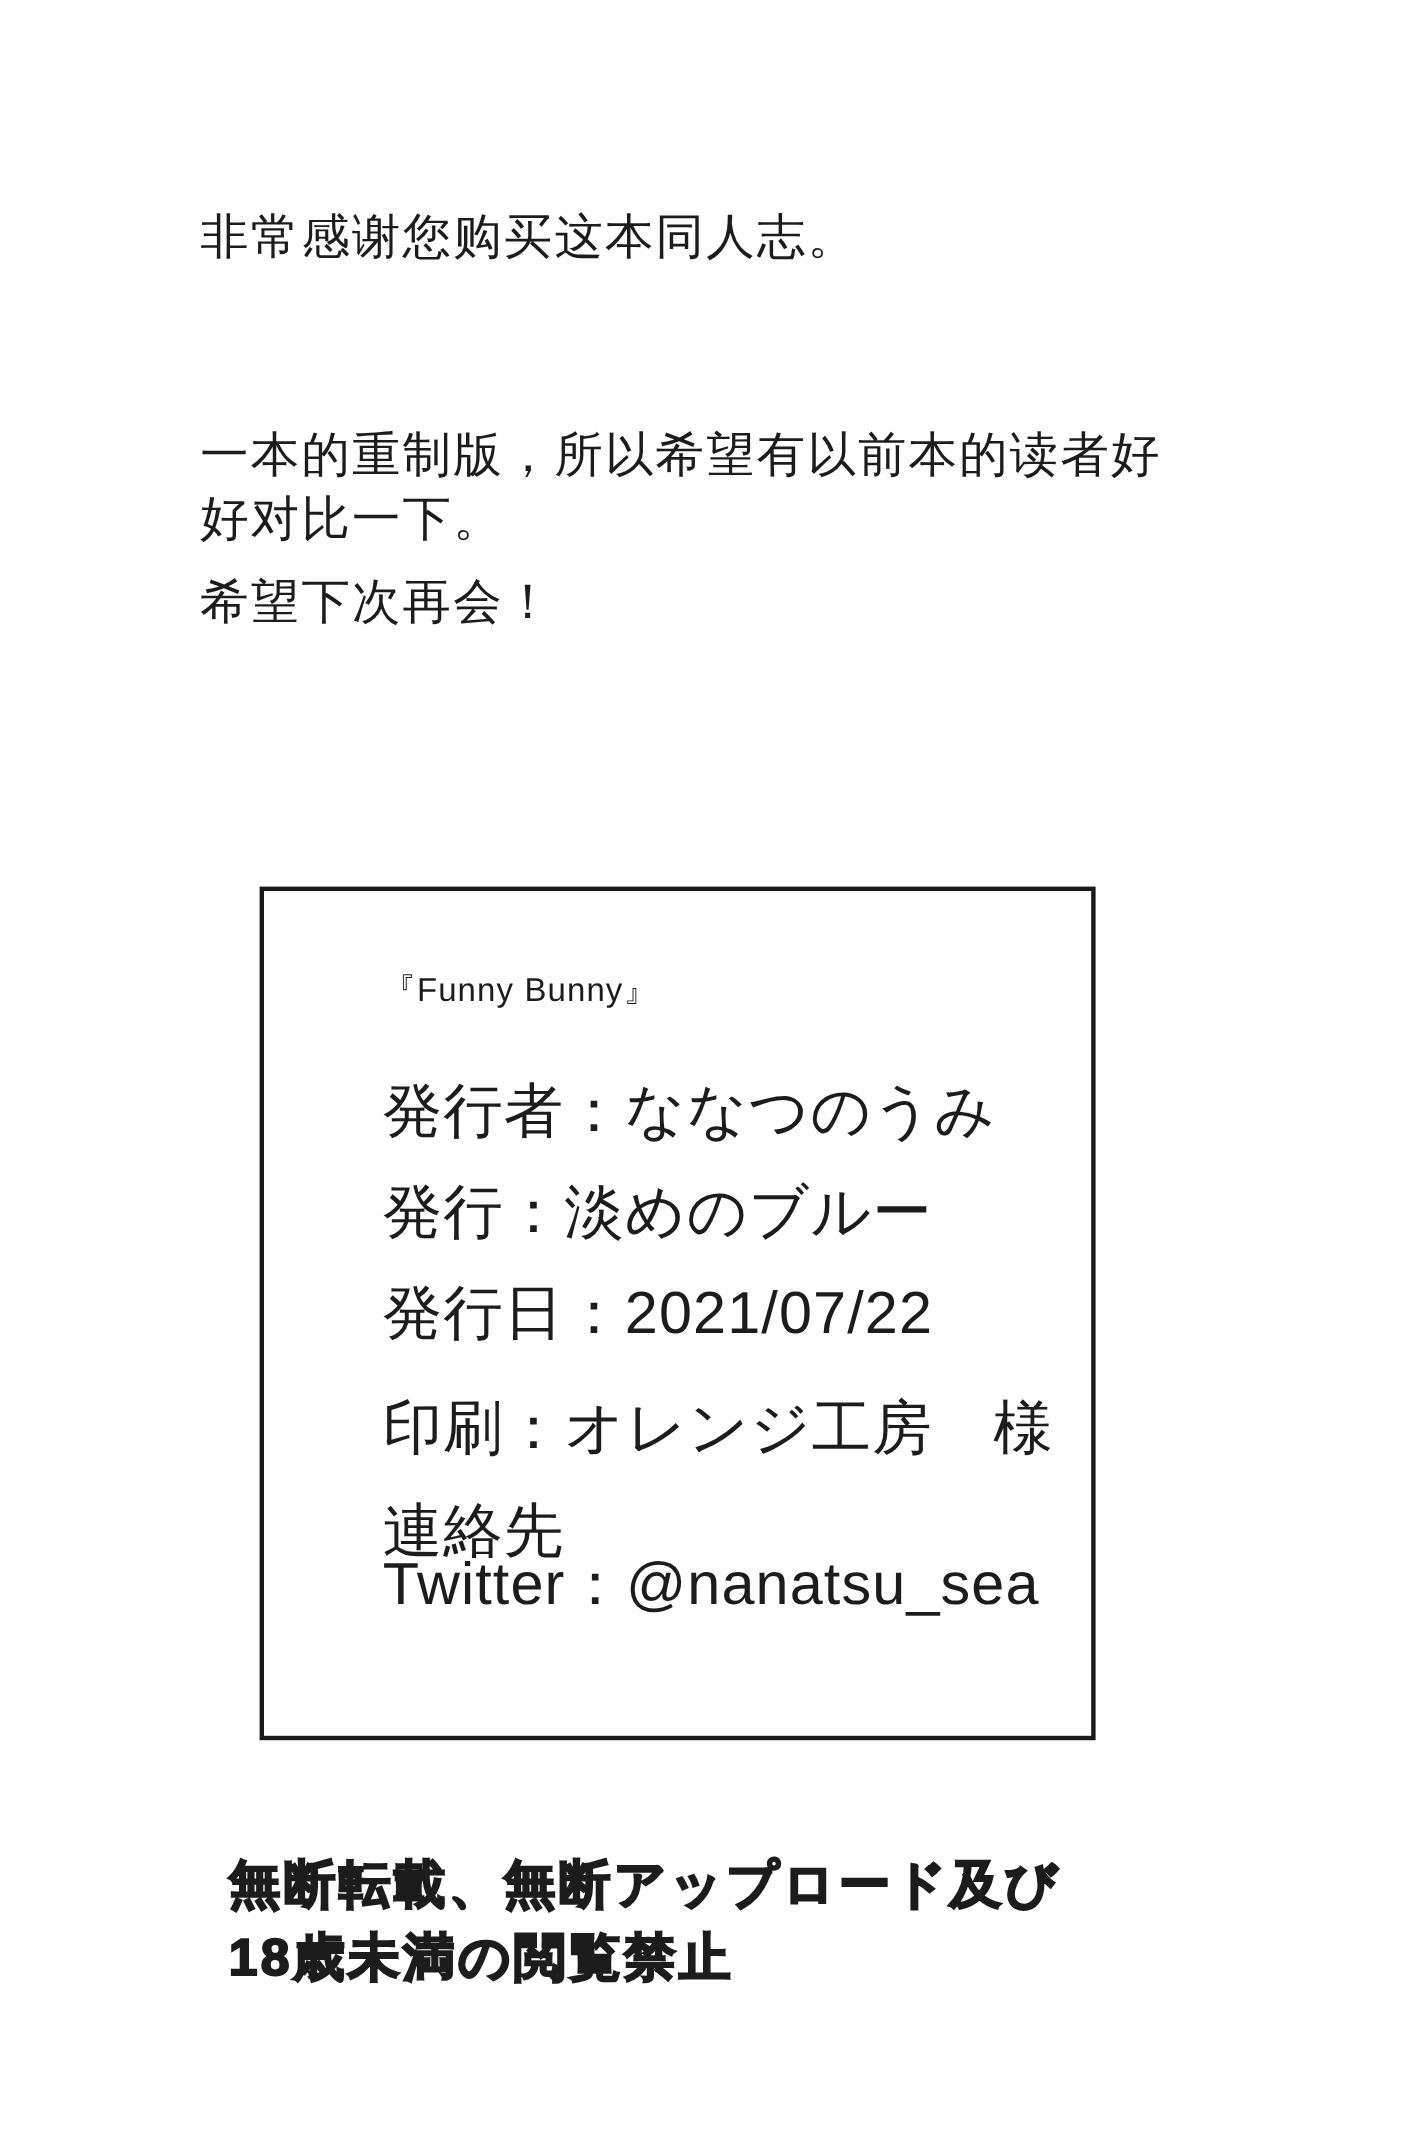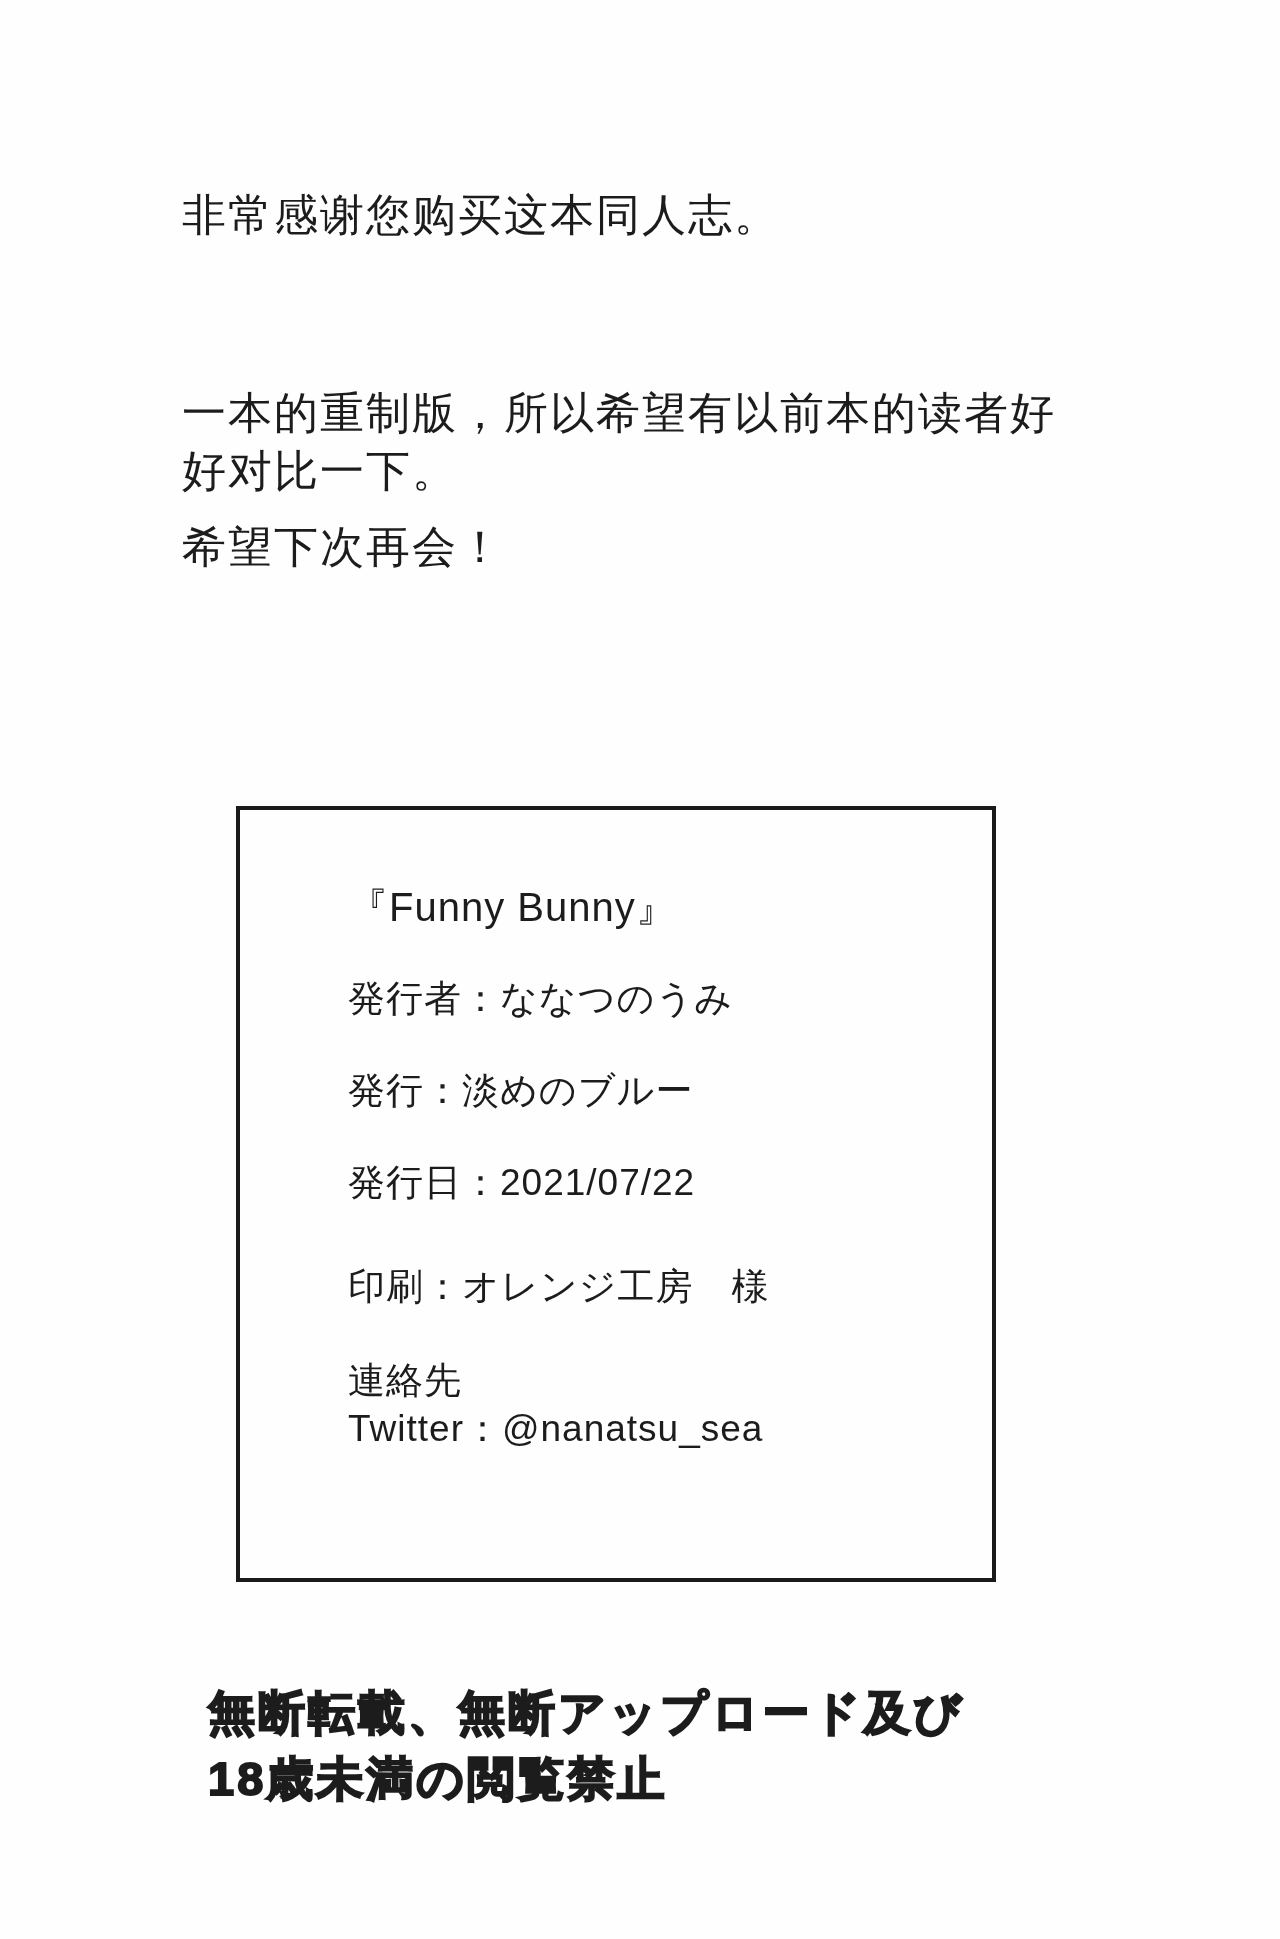--- a/index.html
+++ b/index.html
@@ -34,21 +34,21 @@
     top: 806px;
     width: 752px;
     height: 768px;
     border: 4px solid #1a1a1a;
     background: #fefefe;
   }
   .colo-line {
     position: absolute;
     left: 108px;
     white-space: nowrap;
-    font-size: 37px;
+    font-size: 54px;
     letter-spacing: 1px;
     color: #1c1c1c;
   }
   .warning-line {
     left: 208px;
     font-size: 47px;
     font-weight: 800;
     letter-spacing: 3px;
     text-align: right;
     -webkit-text-stroke: 2px #1c1c1c;
@@ -63,21 +63,21 @@
 
 
   <div class="txt intro-line" style="top:384px;">一本的重制版，所以希望有以前本的读者好</div>
 
   <div class="txt intro-line" style="top:442px;">好对比一下。</div>
 
   <div class="txt intro-line" style="top:518px;">希望下次再会！</div>
 
   <div class="colophon-box">
 
-    <div class="colo-line" style="top:70px; font-size:40px;">『Funny Bunny』</div>
+    <div class="colo-line" style="top:70px; font-size:30px;">『Funny Bunny』</div>
 
     <div class="colo-line" style="top:164px;">発行者：ななつのうみ</div>
 
     <div class="colo-line" style="top:256px;">発行：淡めのブルー</div>
 
     <div class="colo-line" style="top:348px;">発行日：2021/07/22</div>
 
     <div class="colo-line" style="top:452px;">印刷：オレンジ工房　様</div>
 
     <div class="colo-line" style="top:546px;">連絡先</div>

